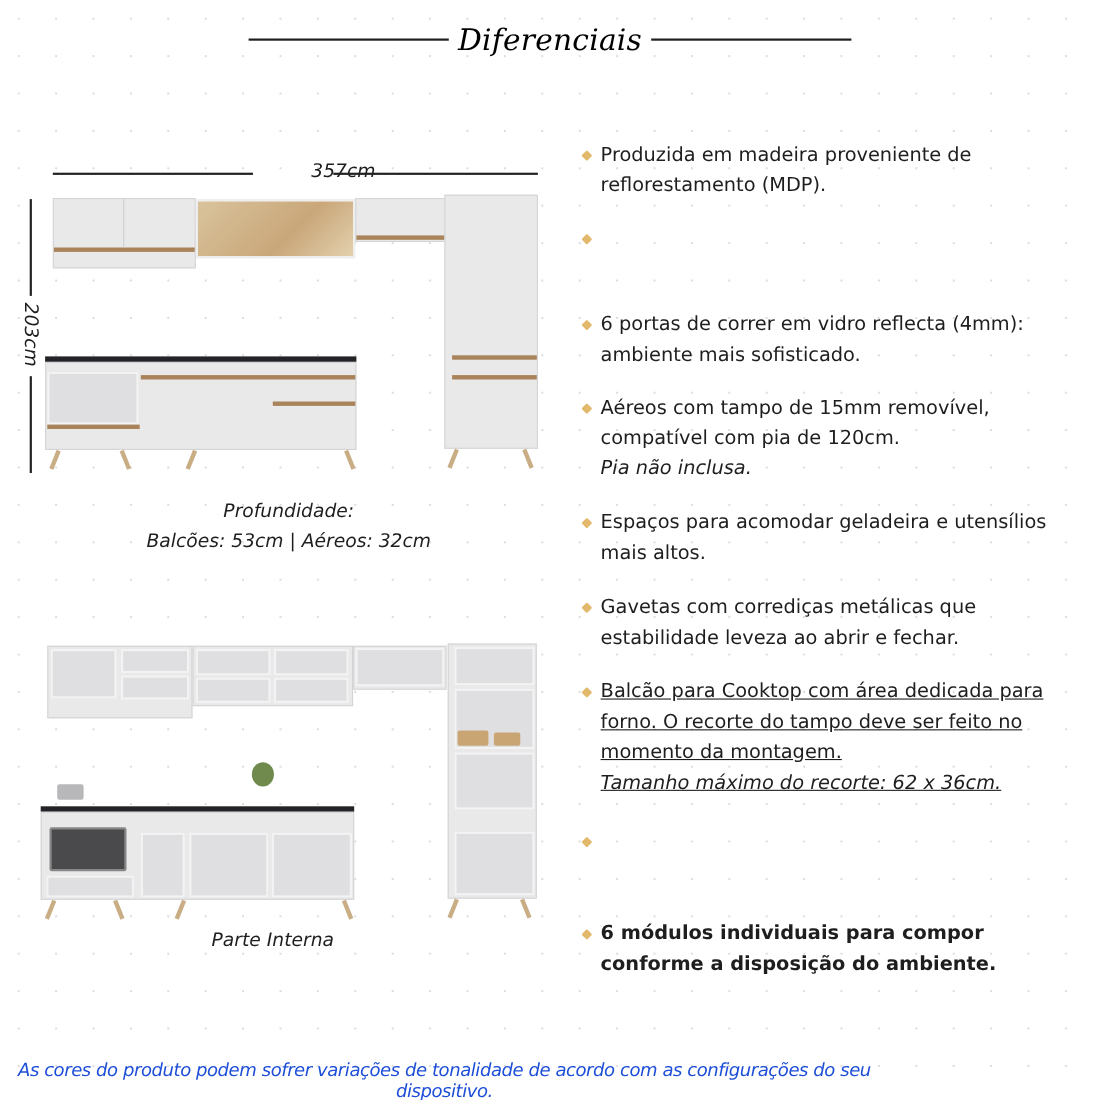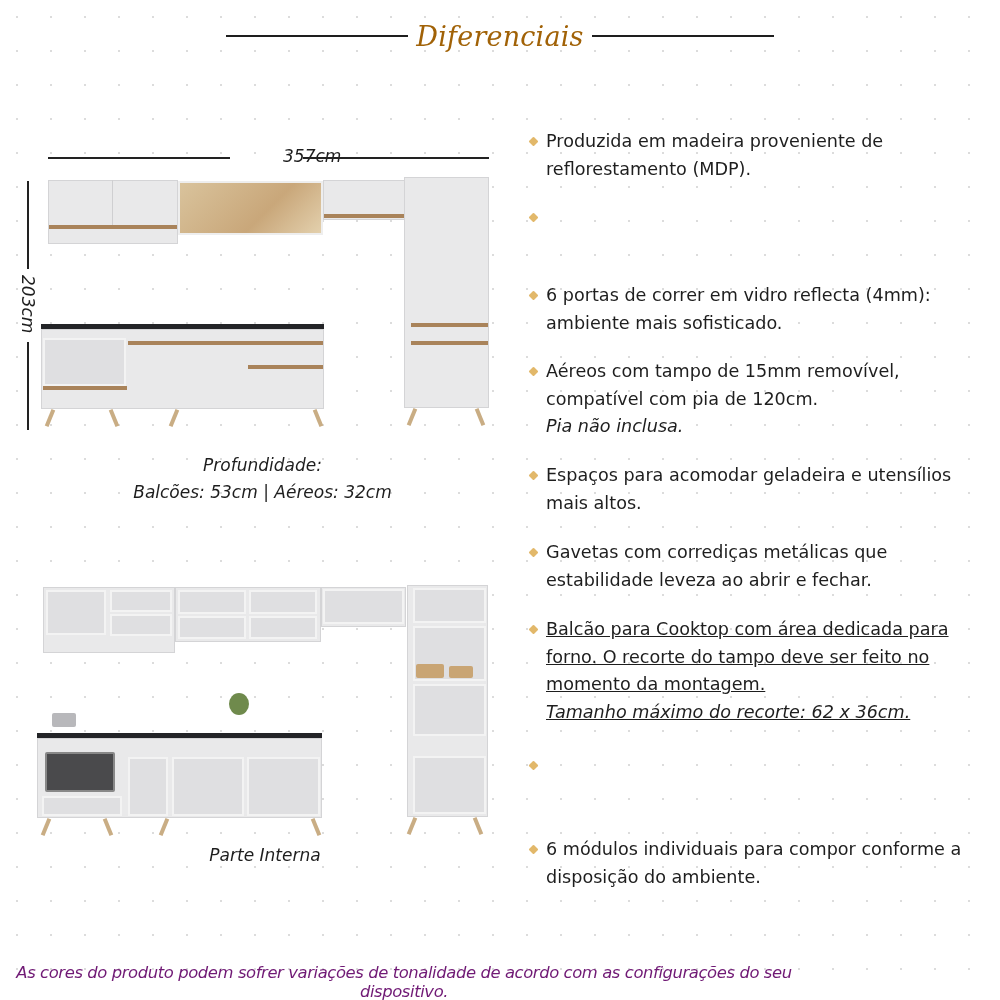--- a/index.html
+++ b/index.html
@@ -13,21 +13,21 @@
     color: #1e1e1e;
     position: relative;
   }
   .title-row {
     position: absolute; top: 16px; left: 226px; width: 548px; height: 40px;
     display: flex; align-items: center; justify-content: center;
   }
   .title-line { flex: 1; height: 2px; background: #1e1e1e; }
   .title-text {
     font-family: "DejaVu Serif", serif; font-style: italic;
-    font-size: 27px; padding: 0 8px; color: #a16207; letter-spacing: 0.2px;
+    font-size: 27px; padding: 0 8px; color: #000000; letter-spacing: 0.2px;
   }
 
   
   .features {
     position: absolute; left: 530px; top: 128px; width: 460px;
     list-style: none;
   }
   .feature { position: relative; padding-left: 16px; font-size: 17.6px; line-height: 27.5px; }
   .feature .bullet {
     position: absolute; left: 0; top: 10px; width: 7px; height: 7px;
@@ -35,40 +35,40 @@
   }
   .feature .note { display: block; font-style: italic; }
   .f0 { position: absolute; top: 0; }
   .f1 { position: absolute; top: 76px; }
   .f2 { position: absolute; top: 154px; }
   .f3 { position: absolute; top: 230px; }
   .f4 { position: absolute; top: 334px; }
   .f5 { position: absolute; top: 411px; }
   .f6 { position: absolute; top: 488px; text-decoration: underline; }
   .f7 { position: absolute; top: 624px; }
-  .f8 { position: absolute; top: 708px; }
+  .f8 { position: absolute; top: 708px; font-weight: bold; }
 
   
   .dim-line { position: absolute; background: #222; }
   .dim-label { position: absolute; font-style: italic; font-size: 17px; color: #1e1e1e; background: transparent; }
   .dim-vertical { transform: rotate(90deg); transform-origin: left top; }
 
   .cab { position: absolute; background: #e9e9ea; border: 1px solid #d4d4d6; }
   .wood { position: absolute; background: #a9835a; }
   .glass { position: absolute; background: linear-gradient(135deg,#d9c39c,#c9a77a 60%,#e3d0ad); border: 2px solid #eee; }
   .counter-top { position: absolute; background: #232427; }
   .leg { position: absolute; width: 4px; height: 18px; background: #c9ad84; }
   .leg.l { transform: rotate(22deg); }
   .leg.r { transform: rotate(-22deg); }
   .open { position: absolute; background: #dfdfe1; border: 2px solid #f3f3f3; }
 
   .caption { position: absolute; font-style: italic; font-size: 17px; text-align: center; color: #1e1e1e; }
   .footer {
     position: absolute; left: 0; top: 963px; width: 808px; text-align: center;
-    font-style: italic; font-size: 16.4px; color: #701a75; letter-spacing: -0.4px;
+    font-style: italic; font-size: 16.4px; color: #1d4ed8; letter-spacing: -0.4px;
   }
   .item { position: absolute; border-radius: 2px; }
 </style>
 </head>
 <body>
 
 <div class="title-row">
   <div class="title-line"></div>
   <div class="title-text">Diferenciais</div>
   <div class="title-line"></div>
@@ -141,21 +141,21 @@
   <div class="open" style="left:128px;top:757px;width:40px;height:59px;"></div>
   <div class="open" style="left:172px;top:757px;width:72px;height:59px;"></div>
   <div class="open" style="left:247px;top:757px;width:73px;height:59px;"></div>
   <div class="item" style="left:229px;top:693px;width:20px;height:22px;background:#6f8a4c;border-radius:50%;"></div>
   <div class="item" style="left:52px;top:713px;width:24px;height:14px;background:#b8b8bb;"></div>
   <div class="leg l" style="left:44px;top:818px;"></div>
   <div class="leg r" style="left:106px;top:818px;"></div>
   <div class="leg l" style="left:162px;top:818px;"></div>
   <div class="leg r" style="left:314px;top:818px;"></div>
 
-  <div class="caption" style="left:175px;top:845px;width:180px;">Parte Interna</div>
+  <div class="caption" style="left:158px;top:845px;width:180px;">Parte Interna</div>
 </div>
 
 <ul class="features">
   <li class="feature f0">
     <span class="bullet"></span>
     <span>Produzida em madeira proveniente de reflorestamento (MDP).</span>
   </li>
   <li class="feature f1">
     <span class="bullet"></span>
   </li>

